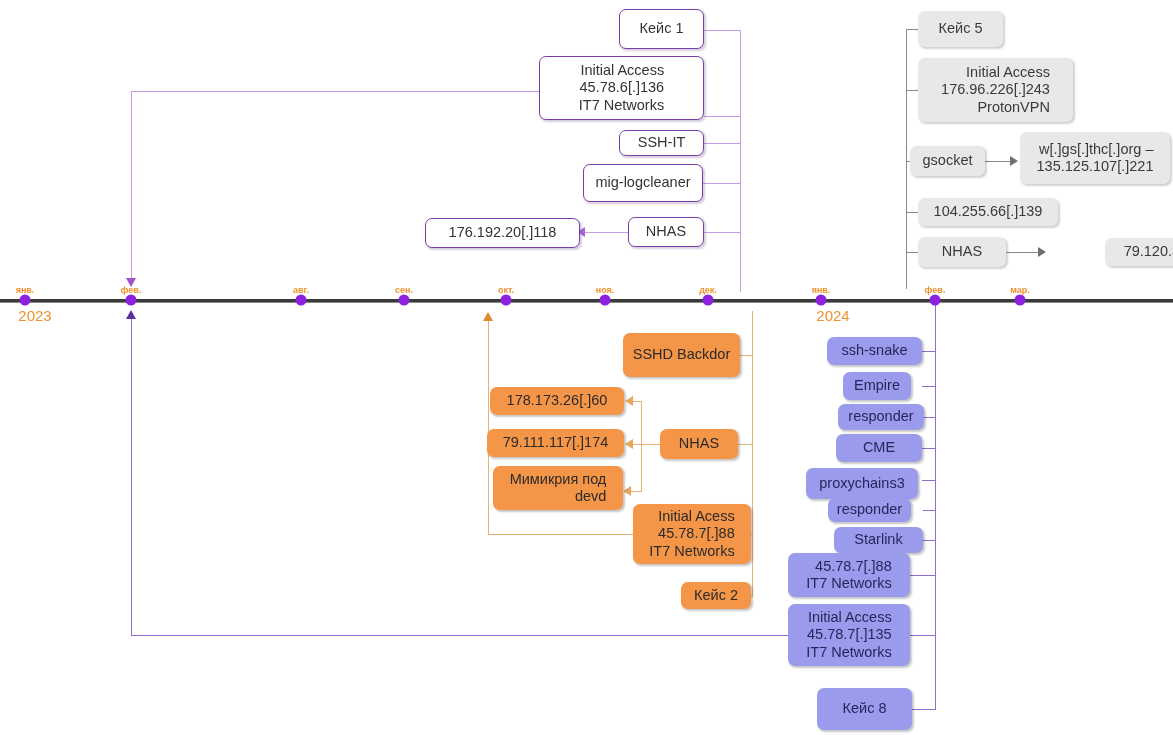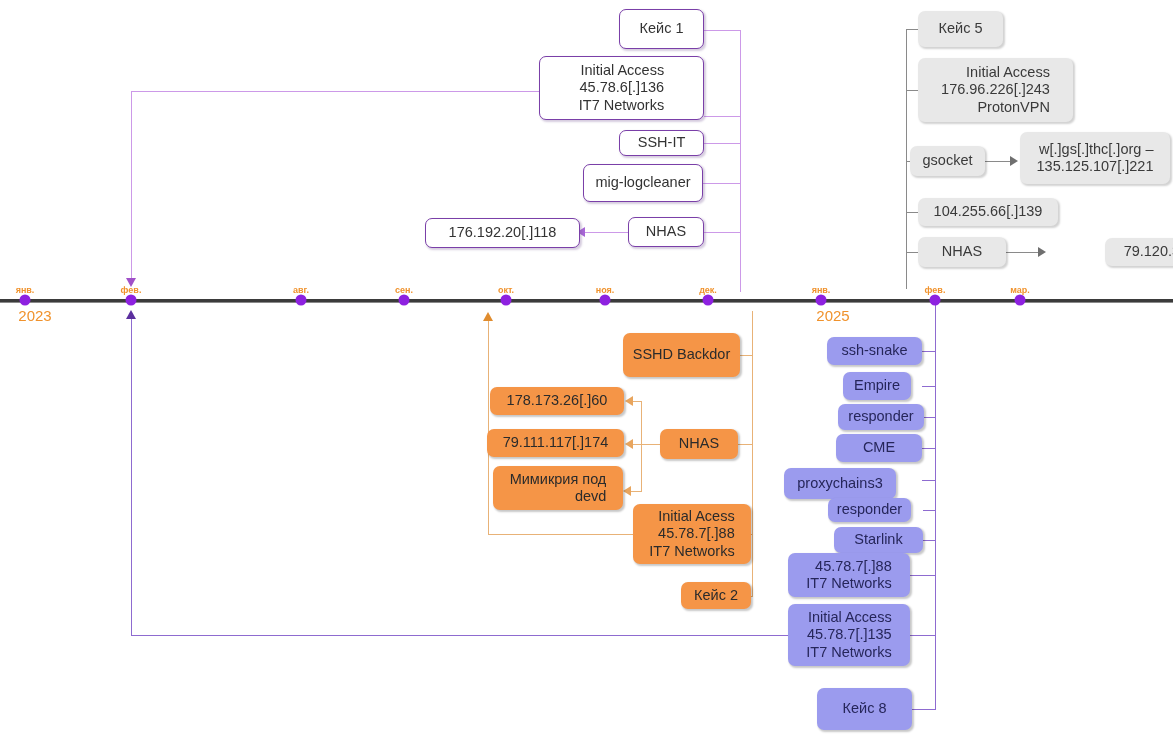--- a/index.html
+++ b/index.html
@@ -145,21 +145,21 @@
       <div class="tick-dot" style="left: 708px; top: 300px;"></div>
       <div class="tick-label" style="left: 821px; top: 285px;">янв.</div>
       <div class="tick-dot" style="left: 821px; top: 300px;"></div>
       <div class="tick-label" style="left: 935px; top: 285px;">фев.</div>
       <div class="tick-dot" style="left: 935px; top: 300px;"></div>
       <div class="tick-label" style="left: 1020px; top: 285px;">мар.</div>
       <div class="tick-dot" style="left: 1020px; top: 300px;"></div>
     </div>
   <div id="years">
       <div class="year-label" style="left: 35px; top: 307px;">2023</div>
-      <div class="year-label" style="left: 833px; top: 307px;">2025</div>
+      <div class="year-label" style="left: 833px; top: 307px;">2024</div>
     </div>
 
   <div id="nodes">
       <div class="node purple" style="left: 619px; top: 9px; width: 85px; height: 40px;">Кейс 1</div>
       <div class="node purple" style="left: 539px; top: 56px; width: 165px; height: 64px;">Initial Access
 45.78.6[.]136
 IT7 Networks</div>
       <div class="node purple" style="left: 619px; top: 130px; width: 85px; height: 26px;">SSH-IT</div>
       <div class="node purple" style="left: 583px; top: 164px; width: 120px; height: 38px;">mig-logcleaner</div>
       <div class="node purple" style="left: 628px; top: 217px; width: 76px; height: 30px;">NHAS</div>
@@ -181,21 +181,21 @@
       <div class="node orange" style="left: 493px; top: 466px; width: 130px; height: 44px;">Мимикрия под
 devd</div>
       <div class="node orange" style="left: 633px; top: 504px; width: 118px; height: 60px;">Initial Acess
 45.78.7[.]88
 IT7 Networks</div>
       <div class="node orange" style="left: 681px; top: 582px; width: 70px; height: 27px;">Кейс 2</div>
       <div class="node blue" style="left: 827px; top: 337px; width: 95px; height: 28px;">ssh-snake</div>
       <div class="node blue" style="left: 843px; top: 372px; width: 68px; height: 28px;">Empire</div>
       <div class="node blue" style="left: 838px; top: 404px; width: 86px; height: 26px;">responder</div>
       <div class="node blue" style="left: 836px; top: 434px; width: 86px; height: 28px;">CME</div>
-      <div class="node blue" style="left: 784px; top: 468px; width: 112px; height: 31px;">proxychains3</div>
+      <div class="node blue" style="left: 806px; top: 468px; width: 112px; height: 31px;">proxychains3</div>
       <div class="node blue" style="left: 828px; top: 498px; width: 83px; height: 24px;">responder</div>
       <div class="node blue" style="left: 834px; top: 527px; width: 89px; height: 26px;">Starlink</div>
       <div class="node blue" style="left: 788px; top: 553px; width: 122px; height: 44px;">45.78.7[.]88
 IT7 Networks</div>
       <div class="node blue" style="left: 788px; top: 604px; width: 122px; height: 62px;">Initial Access
 45.78.7[.]135
 IT7 Networks</div>
       <div class="node blue" style="left: 817px; top: 688px; width: 95px; height: 42px;">Кейс 8</div>
     </div>
 

